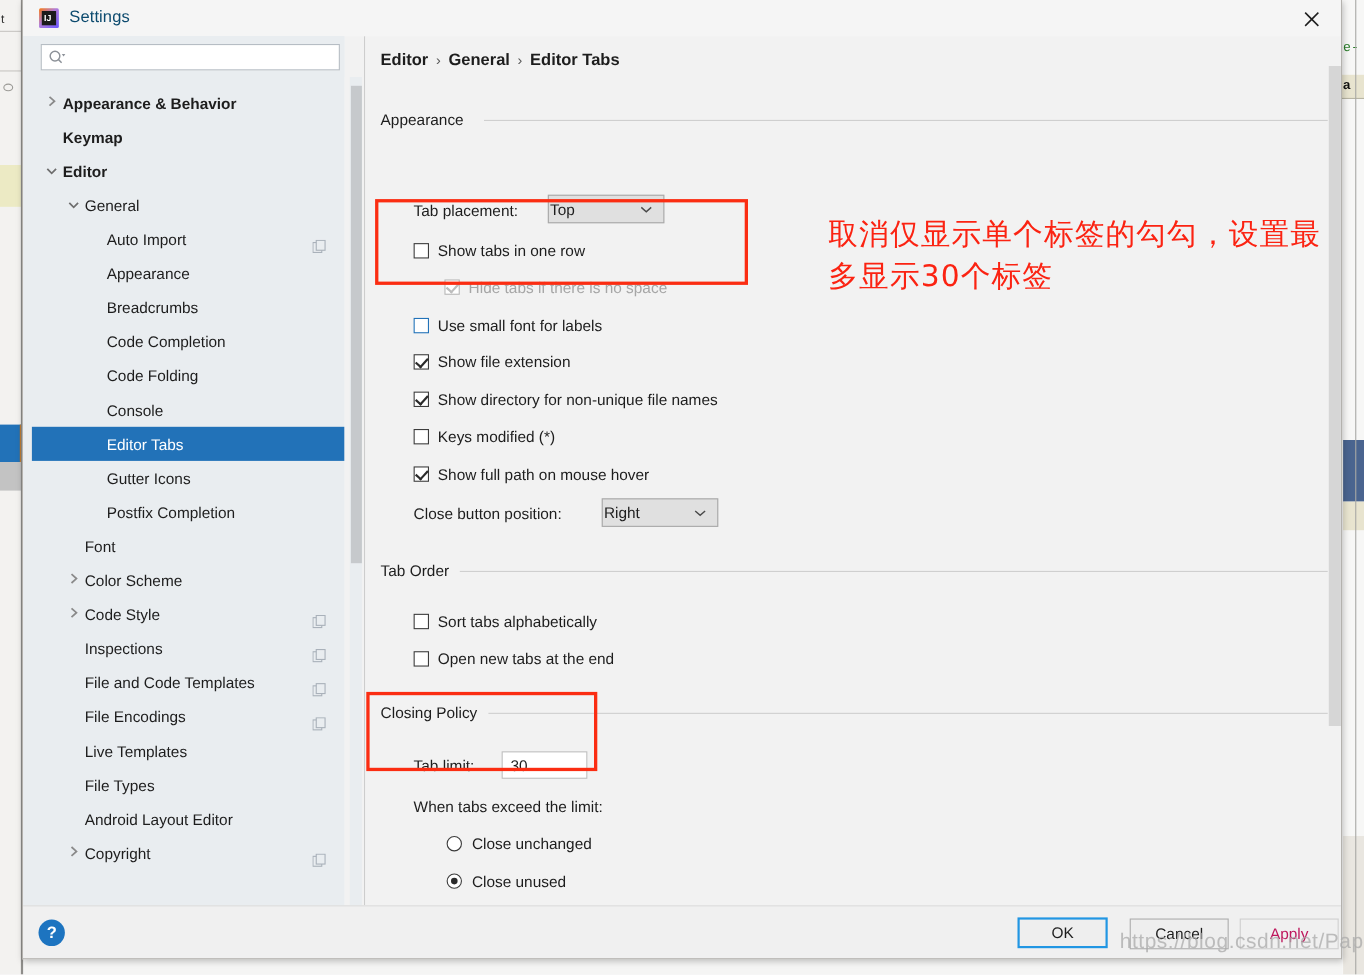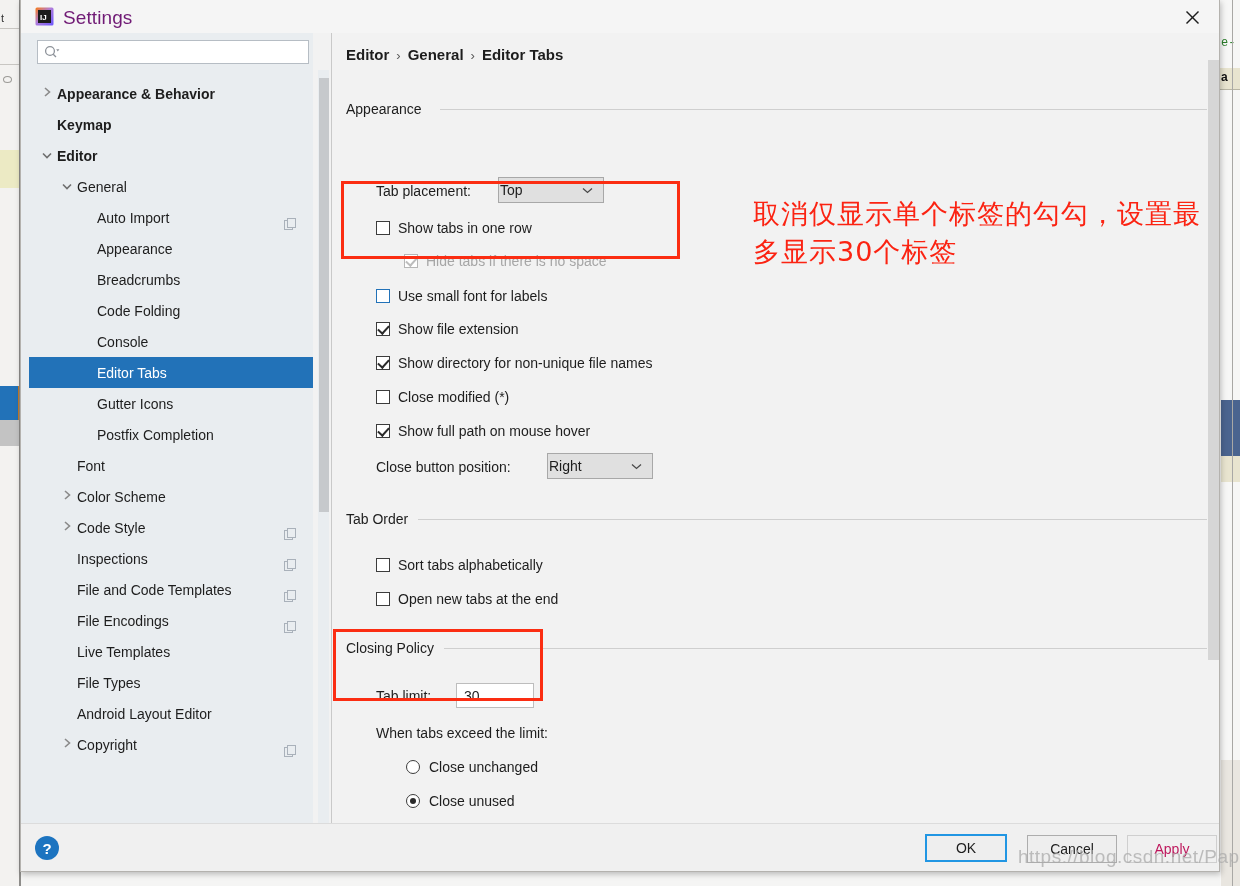--- a/index.html
+++ b/index.html
@@ -41,21 +41,21 @@
     background: #f2f2f2;
     border: 1px solid #b4b2ae; border-top: none;
     box-shadow: 1px 2px 6px rgba(0,0,0,0.25);
   }
   .titlebar {
     position: absolute; left:0; top:0; width: 1198px; height: 33px;
     background: #f5f5f5;
   }
   .title-icon { position: absolute; left: 14px; top: 7px; width: 33px; height: 19px; }
   .title-text {
-    position: absolute; left: 42px; top: 7px; font-size: 19px; color: #701a75;
+    position: absolute; left: 42px; top: 7px; font-size: 15px; color: #0c4a6e;
     letter-spacing: 0.1px;
   }
   .close-btn {
     position: absolute; right: 6px; top: 2px; width: 42px; height: 30px;
     display: flex; align-items: center; justify-content: center; cursor: default;
   }
   .close-btn svg { display:block; }
 
   
   .left-panel {
@@ -270,20 +270,21 @@
             </svg></span><span class="lbl">Editor</span></div>
         <div class="tree-row"><span class="arrow" style="margin-left: 28px;"><svg width="12" height="9" viewBox="0 0 12 9">
               <polyline points="2,2.5 6,6.5 10,2.5" fill="none" stroke="#6f6f6f" stroke-width="1.6"></polyline>
             </svg></span><span class="lbl">General</span></div>
         <div class="tree-row"><span class="arrow" style="margin-left: 48px;"></span><span class="lbl">Auto Import</span><span class="copy-icon"><svg width="13" height="13" viewBox="0 0 13 13">
               <rect x="0.5" y="2.5" width="8" height="9" fill="none" stroke="#a9b1ba" stroke-width="1"></rect>
               <rect x="3.5" y="0.5" width="8" height="9" fill="#e9edf0" stroke="#a9b1ba" stroke-width="1"></rect>
             </svg></span></div>
         <div class="tree-row"><span class="arrow" style="margin-left: 48px;"></span><span class="lbl">Appearance</span></div>
         <div class="tree-row"><span class="arrow" style="margin-left: 48px;"></span><span class="lbl">Breadcrumbs</span></div>
+        <div class="tree-row"><span class="arrow" style="margin-left: 48px;"></span><span class="lbl">Code Completion</span></div>
         <div class="tree-row"><span class="arrow" style="margin-left: 48px;"></span><span class="lbl">Code Folding</span></div>
         <div class="tree-row"><span class="arrow" style="margin-left: 48px;"></span><span class="lbl">Console</span></div>
         <div class="tree-row sel"><span class="arrow" style="margin-left: 48px;"></span><span class="lbl">Editor Tabs</span></div>
         <div class="tree-row"><span class="arrow" style="margin-left: 48px;"></span><span class="lbl">Gutter Icons</span></div>
         <div class="tree-row"><span class="arrow" style="margin-left: 48px;"></span><span class="lbl">Postfix Completion</span></div>
         <div class="tree-row"><span class="arrow" style="margin-left: 28px;"></span><span class="lbl">Font</span></div>
         <div class="tree-row"><span class="arrow" style="margin-left: 28px;"><svg width="9" height="12" viewBox="0 0 9 12">
               <polyline points="2,2 6.5,6 2,10" fill="none" stroke="#8a8a8a" stroke-width="1.6"></polyline>
             </svg></span><span class="lbl">Color Scheme</span></div>
         <div class="tree-row"><span class="arrow" style="margin-left: 28px;"><svg width="9" height="12" viewBox="0 0 9 12">
@@ -352,21 +353,21 @@
 
       <div class="row" style="left:44px; top:288px;">
         <span class="cb checked"></span><span class="cb-label">Show file extension</span>
       </div>
 
       <div class="row" style="left:44px; top:322px;">
         <span class="cb checked"></span><span class="cb-label">Show directory for non-unique file names</span>
       </div>
 
       <div class="row" style="left:44px; top:356px;">
-        <span class="cb"></span><span class="cb-label">Close modified (*)</span>
+        <span class="cb"></span><span class="cb-label">Keys modified (*)</span>
       </div>
 
       <div class="row" style="left:44px; top:390px;">
         <span class="cb checked"></span><span class="cb-label">Show full path on mouse hover</span>
       </div>
 
       <div class="lbl-static" style="left:44px; top:426px;">Close button position:</div>
       <div class="combo" style="left:215px; top:420px; width:106px;">
         <span class="val">Right</span>
         <span class="chev">

